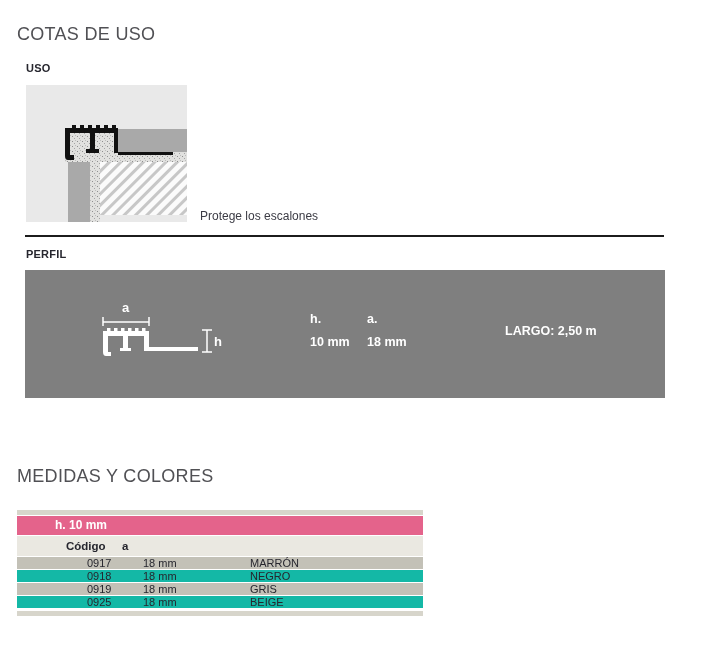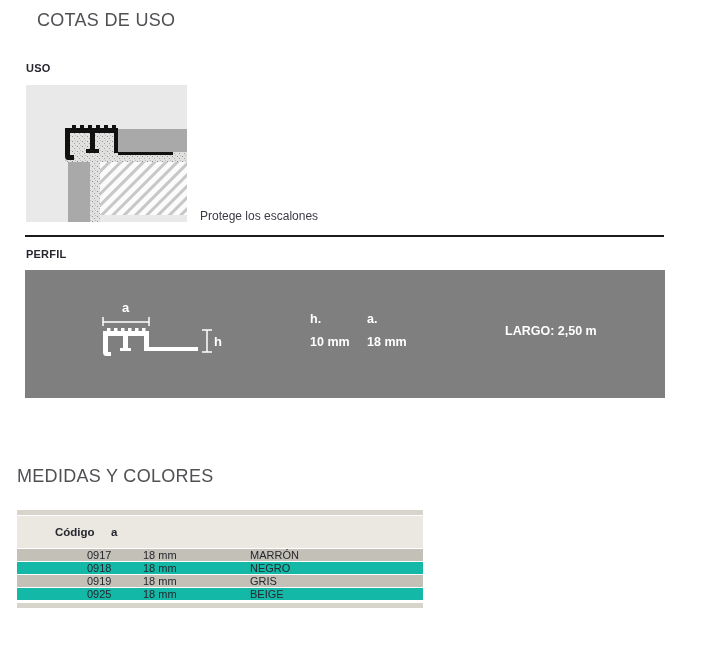--- a/index.html
+++ b/index.html
@@ -8,21 +8,21 @@
     width:705px; height:646px; position:relative;
     font-family:"Liberation Sans", sans-serif;
     color:#2c2c34;
     overflow:hidden;
   }
   .section-title {
     position:absolute; left:17px;
     font-size:18px; font-weight:400; letter-spacing:.3px;
     color:#505054;
   }
-  #title-cotas { top:10px;margin-left:20px; }
+  #title-cotas { top:24px; }
   #title-medidas { top:466px; }
   .mini-label {
     position:absolute; left:26px;
     font-size:11px; font-weight:700; color:#26262e; letter-spacing:.2px;
   }
   #label-uso { top:62px; }
   #label-perfil { top:248px; }
 
   #uso-diagram { position:absolute; left:26px; top:85px; width:161px; height:137px; }
   #uso-caption {
@@ -55,22 +55,22 @@
     height:19px; line-height:19px; background:#e4638b;
     color:#ffffff; font-weight:700; font-size:12px;
     padding-left:38px; margin-bottom:1px;
   }
   .trow {
     display:grid; grid-template-columns:94px 107px 1fr;
     align-items:center;
   }
   .trow > :first-child { padding-left:38px; }
   #head-row {
-    height:32px; background:#eae8e1; font-weight:700; font-size:11.5px;
-    color:#26262e; margin-bottom:1px;
+    height:20px; background:#eae8e1; font-weight:700; font-size:11.5px;
+    color:#26262e; margin-bottom:1px;padding-left:11px;
   }
   .data-row { height:13px; border-bottom:1px solid #ffffff; color:#26262e;padding-left:32px; }
   .data-row.dark  { background:#c3c1b7; }
   .data-row.light { background:#14b8a6; }
 </style>
 </head>
 <body>
 
 <div class="section-title" id="title-cotas">COTAS DE USO</div>
 
@@ -150,20 +150,21 @@
   <div class="box-text" id="h-value">10 mm</div>
   <div class="box-text" id="a-label">a.</div>
   <div class="box-text" id="a-value">18 mm</div>
   <div class="box-text" id="largo">LARGO: 2,50 m</div>
 </div>
 
 <div class="section-title" id="title-medidas">MEDIDAS Y COLORES</div>
 
 <div id="medidas-table">
   <div class="strip top"></div>
+  <div id="pink-row">h. 10 mm</div>
   <div class="trow" id="head-row">
     <div>Código</div>
     <div>a</div>
   </div>
   <div class="trow data-row dark">
     <div>0917</div>
     <div>18 mm</div>
     <div>MARRÓN</div>
   </div>
   <div class="trow data-row light">

